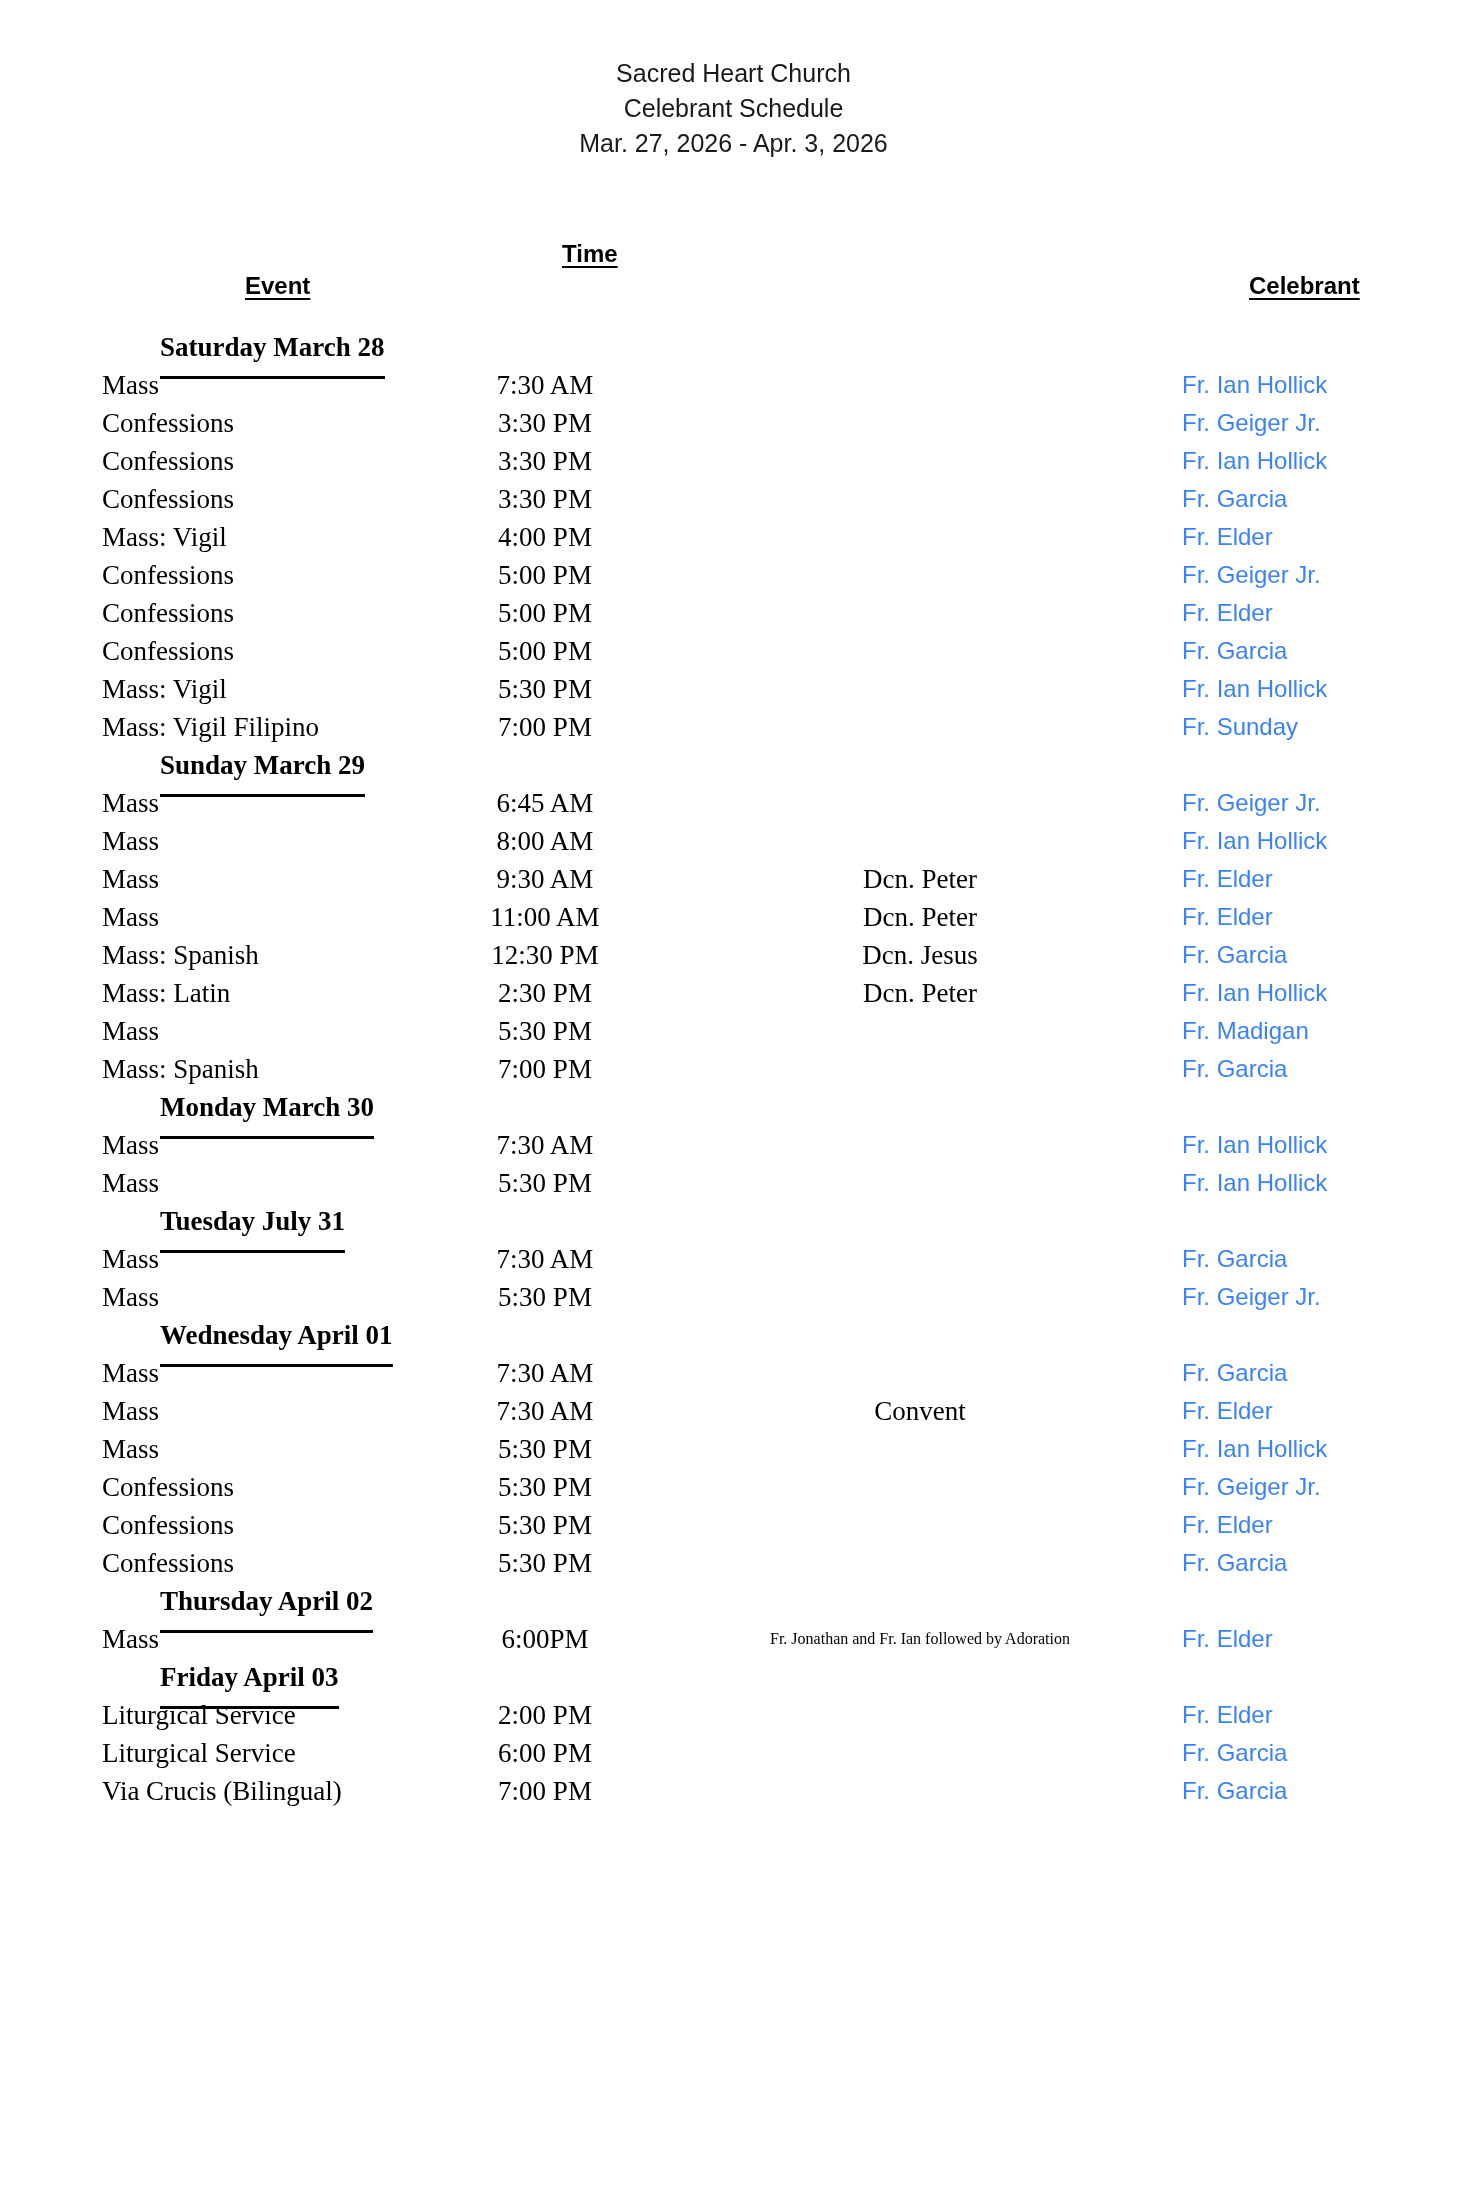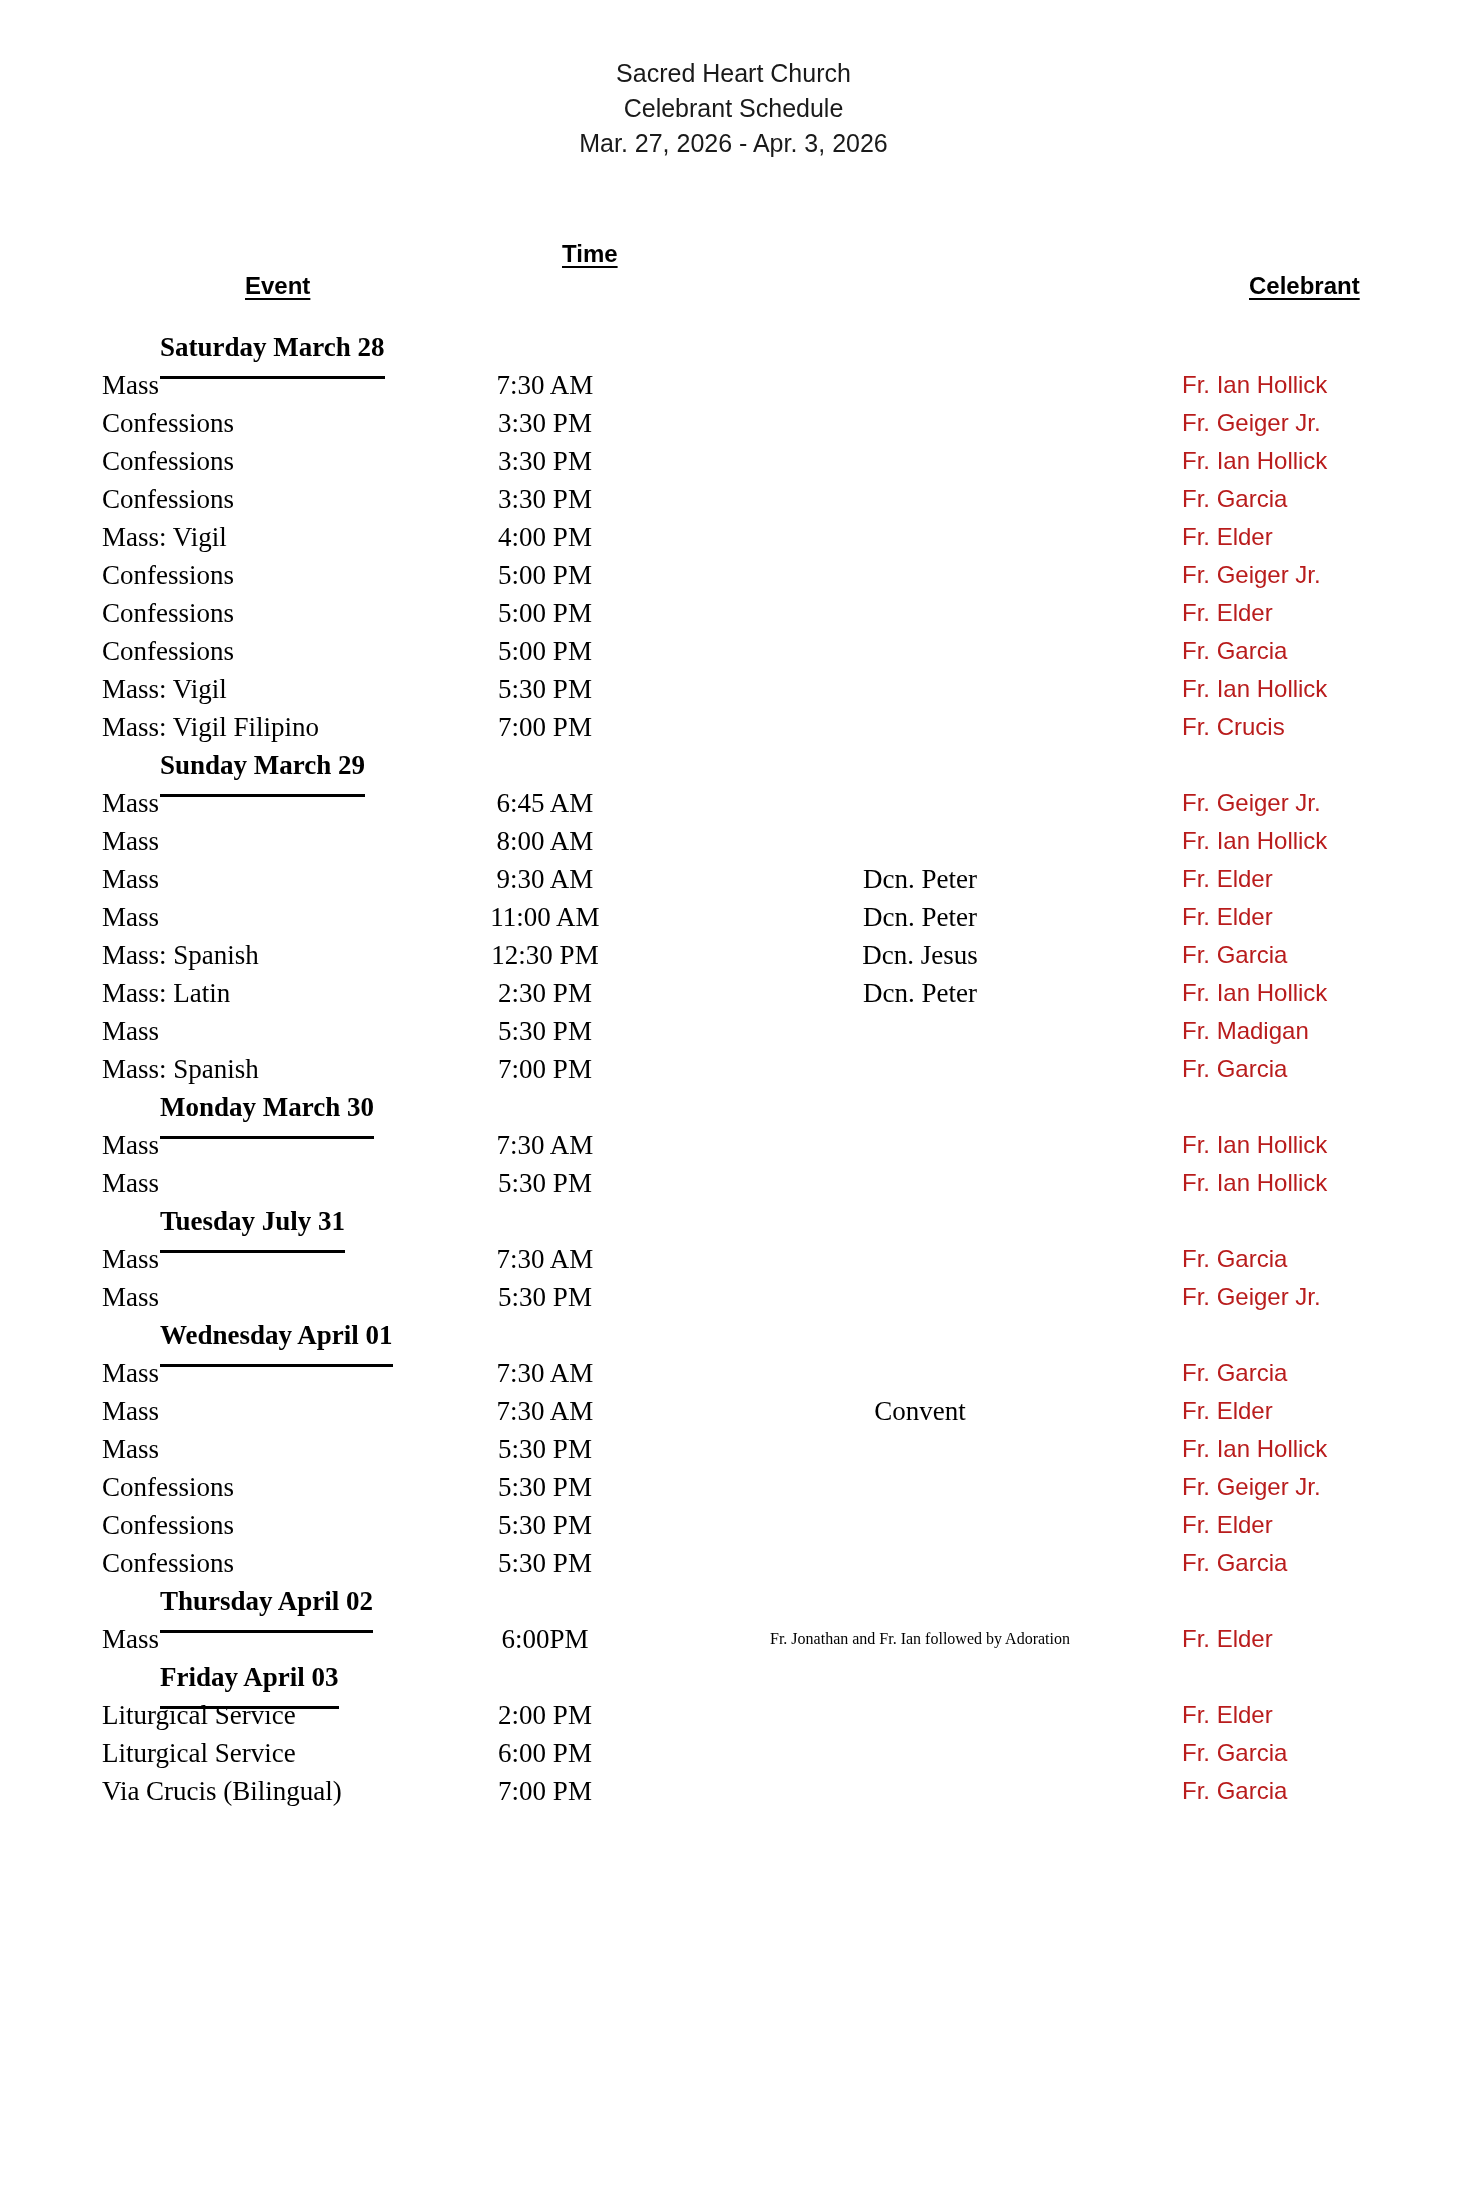--- a/index.html
+++ b/index.html
@@ -111,21 +111,21 @@
     font-family: "Liberation Serif", serif;
     font-size: 27px;
   }
   .cell-note.small {
     font-size: 16px;
   }
   .cell-celebrant {
     left: 1182px;
     font-family: "Liberation Sans", sans-serif;
     font-size: 24px;
-    color: #b91c1c;
+    color: #3b82f6;
   }
 </style>
 </head>
 <body>
 
 <div class="page">
 
   <div class="title-block">
     <span class="title-line">Sacred Heart Church</span>
     <span class="title-line">Celebrant Schedule</span>
@@ -181,21 +181,21 @@
         <span class="cell cell-celebrant">Fr. Garcia</span>
       </div>
       <div class="row">
         <span class="cell cell-event">Mass: Vigil</span>
         <span class="cell cell-time">5:30 PM</span>
         <span class="cell cell-celebrant">Fr. Ian Hollick</span>
       </div>
       <div class="row">
         <span class="cell cell-event">Mass: Vigil Filipino</span>
         <span class="cell cell-time">7:00 PM</span>
-        <span class="cell cell-celebrant">Fr. Crucis</span>
+        <span class="cell cell-celebrant">Fr. Sunday</span>
       </div>
       <div class="day-header"><span>Sunday March 29</span></div>
       <div class="row">
         <span class="cell cell-event">Mass</span>
         <span class="cell cell-time">6:45 AM</span>
         <span class="cell cell-celebrant">Fr. Geiger Jr.</span>
       </div>
       <div class="row">
         <span class="cell cell-event">Mass</span>
         <span class="cell cell-time">8:00 AM</span>

